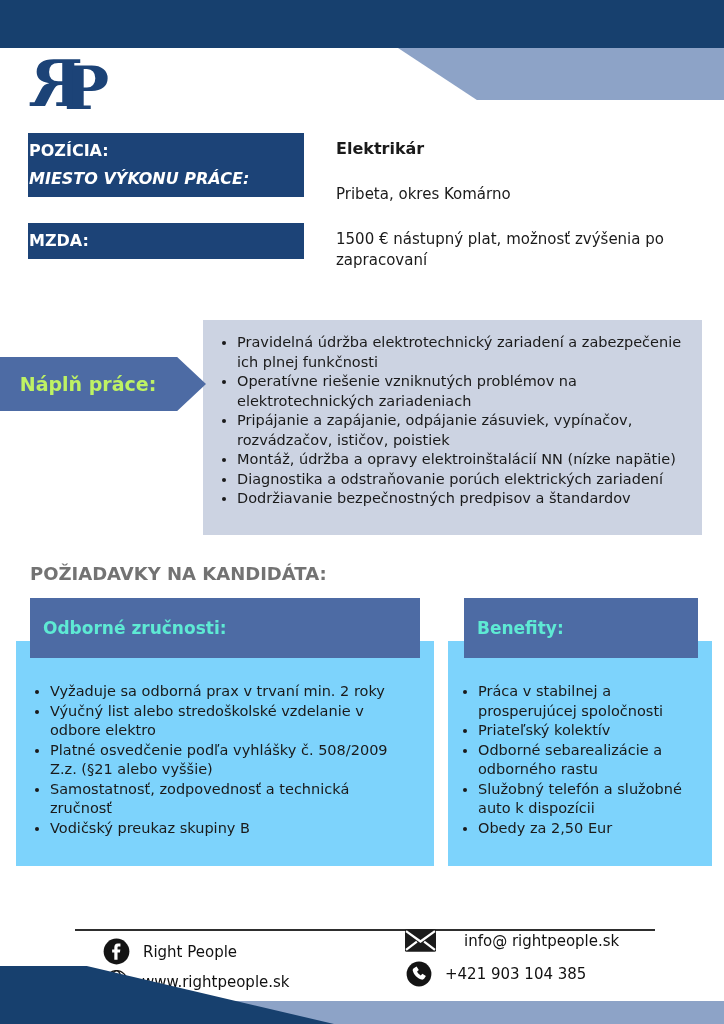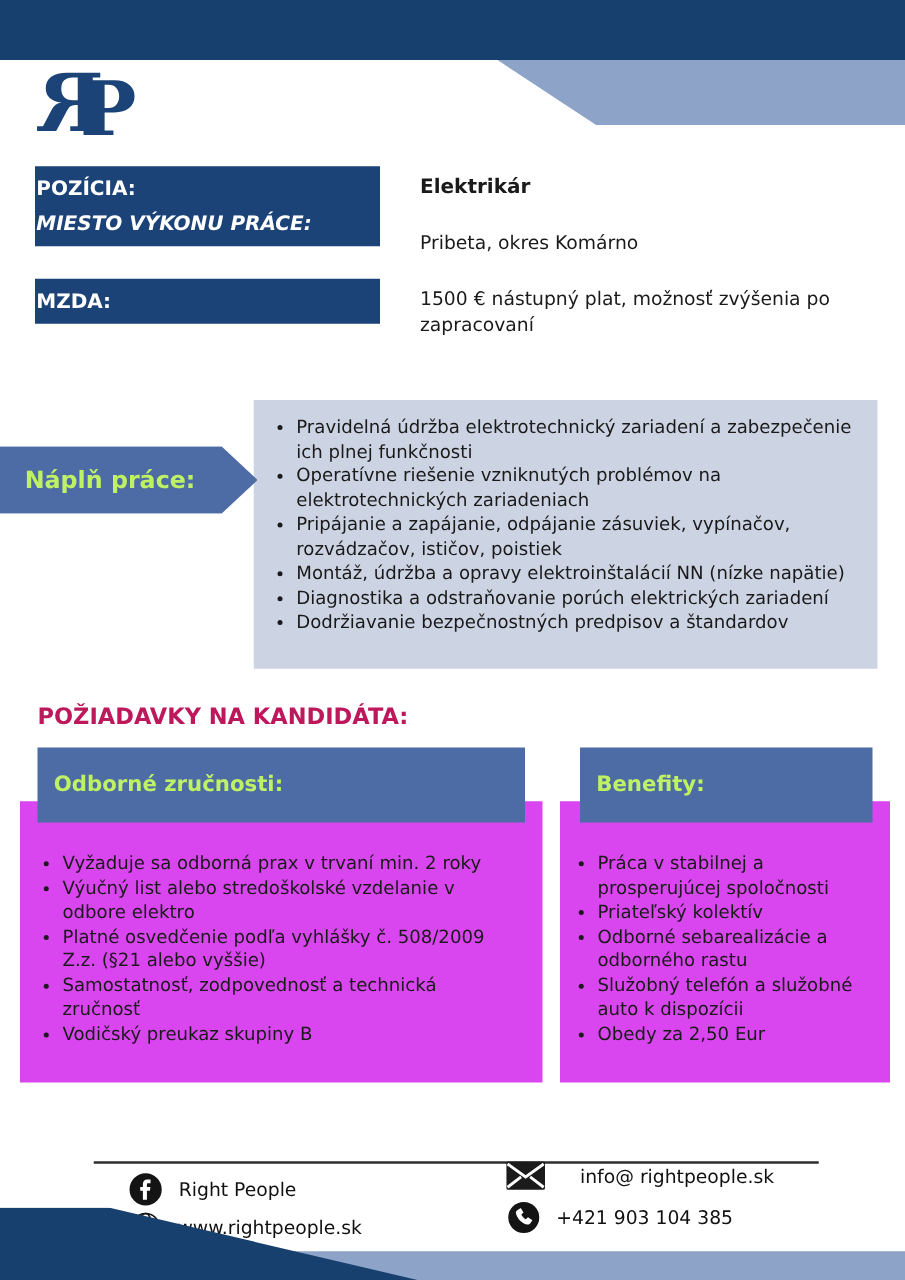--- a/index.html
+++ b/index.html
@@ -29,25 +29,25 @@
   .val-1{top:185px;}
   .val-2{top:229px;width:360px;line-height:21px;}
   
   .duties-box{position:absolute;left:203px;top:320px;width:499px;height:215px;background:#ccd3e2;box-sizing:border-box;}
   .duties-box ul{margin:13px 10px 0 0;padding-left:34px;font-size:14.5px;line-height:19.5px;}
   .duties-banner{position:absolute;left:0;top:357px;width:206px;height:54px;background:#4d6ba4;
     clip-path:polygon(0 0,86% 0,100% 50%,86% 100%,0 100%);
     display:flex;align-items:center;justify-content:center;padding-right:30px;box-sizing:border-box;}
   .duties-banner span{color:#bef264;font-weight:700;font-size:19px;text-align:right;}
   
-  .req-heading{position:absolute;left:30px;top:563px;font-size:18px;font-weight:700;color:#be185d;}
-  .col-box{position:absolute;top:641px;height:225px;background:#d946ef;box-sizing:border-box;}
+  .req-heading{position:absolute;left:30px;top:563px;font-size:18px;font-weight:700;color:#737373;}
+  .col-box{position:absolute;top:641px;height:225px;background:#7dd3fc;box-sizing:border-box;}
   .col-box-0{left:16px;width:418px;}
   .col-box-1{left:448px;width:264px;}
-  .col-bar{position:absolute;top:598px;height:60px;background:#4d6ba4;color:#bef264;font-weight:700;font-size:17px;
+  .col-bar{position:absolute;top:598px;height:60px;background:#4d6ba4;color:#5eead4;font-weight:700;font-size:17px;
     display:flex;align-items:center;padding-left:13px;box-sizing:border-box;}
   .col-bar-0{left:30px;width:390px;}
   .col-bar-1{left:464px;width:234px;}
   .col-box ul{margin:0;font-size:14.5px;line-height:19.5px;}
   .col-box-0 ul{margin-top:41px;padding-left:34px;width:372px;box-sizing:border-box;}
   .col-box-1 ul{margin-top:41px;padding-left:30px;width:250px;box-sizing:border-box;}
   
   .footer-divider{position:absolute;left:75px;top:929px;width:580px;height:2px;background:#2e2e2e;}
   .contact{position:absolute;display:flex;align-items:center;gap:13px;font-size:15px;color:#111;}
   .c-fb{left:103px;top:938px;}

